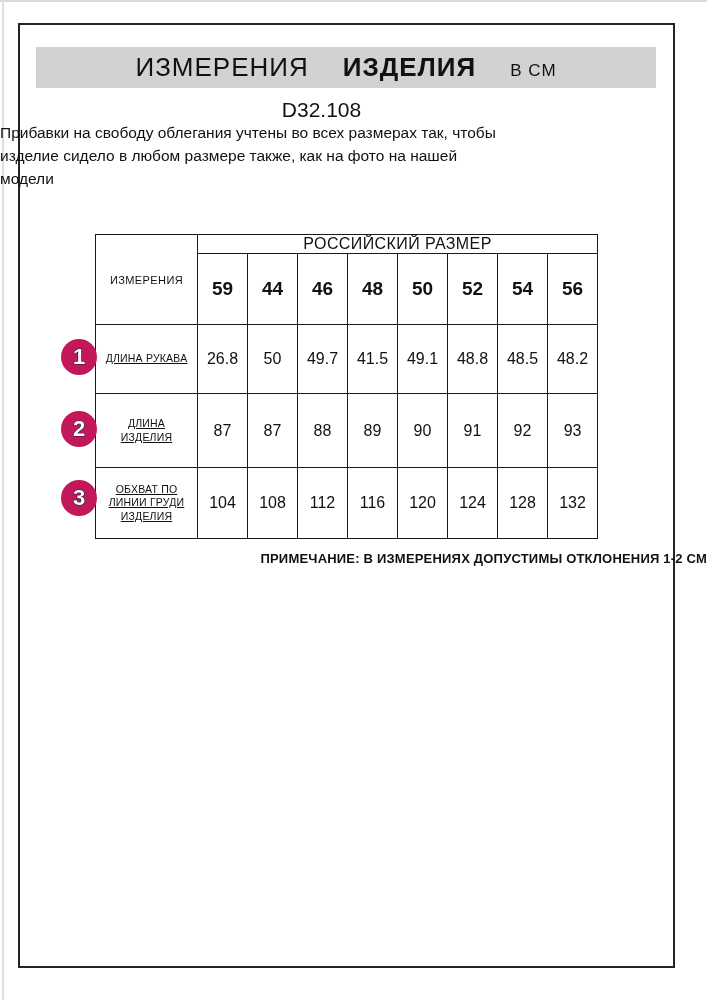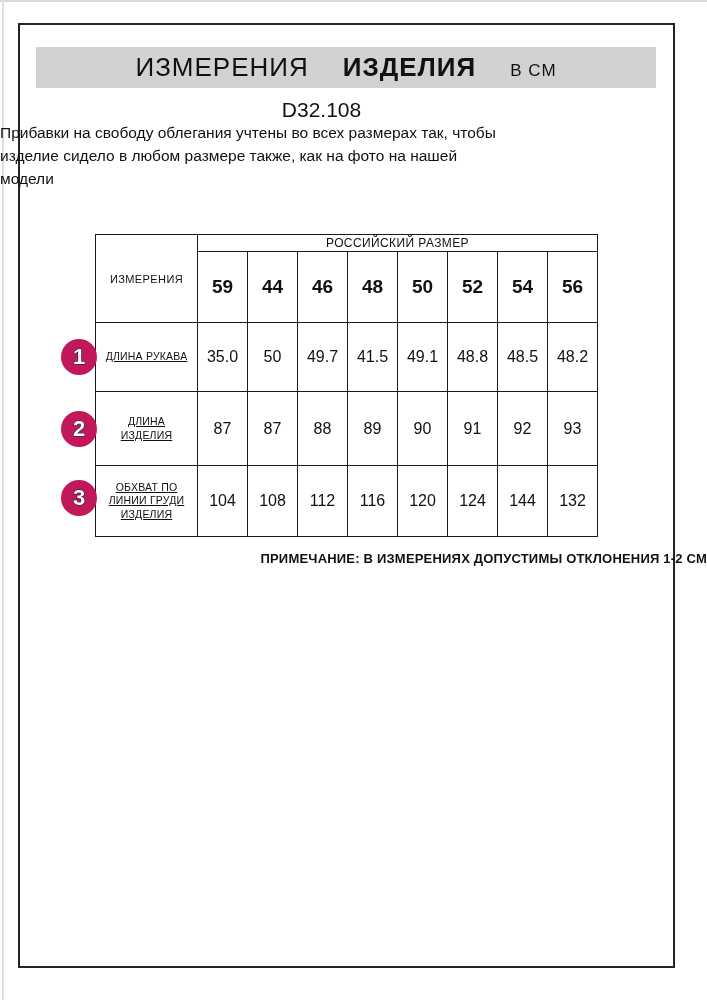--- a/index.html
+++ b/index.html
@@ -37,21 +37,21 @@
     border:1.5px solid #1a1a1a;text-align:center;vertical-align:middle;
     padding:0;box-sizing:border-box;
   }
   col.c-label{width:102px;}
   col.c-size{width:50px;}
   tr.r-group{height:17px;}
   tr.r-sizes{height:71px;}
   tr.r-d1{height:69px;}
   tr.r-d2{height:74px;}
   tr.r-d3{height:71px;}
-  .th-group{font-size:12px;font-weight:normal;letter-spacing:0.4px;}
+  .th-group{font-size:16px;font-weight:normal;letter-spacing:0.4px;}
   .th-meas{font-size:11px;font-weight:normal;letter-spacing:0.4px;}
   .th-size{font-size:19px;font-weight:800;}
   .td-label{font-size:10.5px;line-height:1.3;white-space:pre-line;letter-spacing:0.2px;text-decoration:underline;}
   .td-val{font-size:16px;font-weight:normal;}
   .badge{
     position:absolute;left:61px;width:36px;height:36px;border-radius:50%;
     background:#c2185b;color:#ffffff;display:flex;align-items:center;justify-content:center;
     font-size:22px;font-weight:bold;
     -webkit-text-stroke:1.2px #1d1d3d;paint-order:stroke fill;
   }
@@ -104,21 +104,21 @@
       <th class="th-size">44</th>
       <th class="th-size">46</th>
       <th class="th-size">48</th>
       <th class="th-size">50</th>
       <th class="th-size">52</th>
       <th class="th-size">54</th>
       <th class="th-size">56</th>
     </tr>
     <tr class="r-d1">
       <td class="td-label">ДЛИНА РУКАВА</td>
-      <td class="td-val">35.0</td>
+      <td class="td-val">26.8</td>
       <td class="td-val">50</td>
       <td class="td-val">49.7</td>
       <td class="td-val">41.5</td>
       <td class="td-val">49.1</td>
       <td class="td-val">48.8</td>
       <td class="td-val">48.5</td>
       <td class="td-val">48.2</td>
     </tr>
     <tr class="r-d2">
       <td class="td-label">ДЛИНА
@@ -135,21 +135,21 @@
     <tr class="r-d3">
       <td class="td-label">ОБХВАТ ПО
 ЛИНИИ ГРУДИ
 ИЗДЕЛИЯ</td>
       <td class="td-val">104</td>
       <td class="td-val">108</td>
       <td class="td-val">112</td>
       <td class="td-val">116</td>
       <td class="td-val">120</td>
       <td class="td-val">124</td>
-      <td class="td-val">144</td>
+      <td class="td-val">128</td>
       <td class="td-val">132</td>
     </tr>
   </tbody>
 </table>
 
 <div class="badge b1">1</div>
 <div class="badge b2">2</div>
 <div class="badge b3">3</div>
 
 <div class="note">ПРИМЕЧАНИЕ: В ИЗМЕРЕНИЯХ ДОПУСТИМЫ ОТКЛОНЕНИЯ 1-2 СМ</div>

